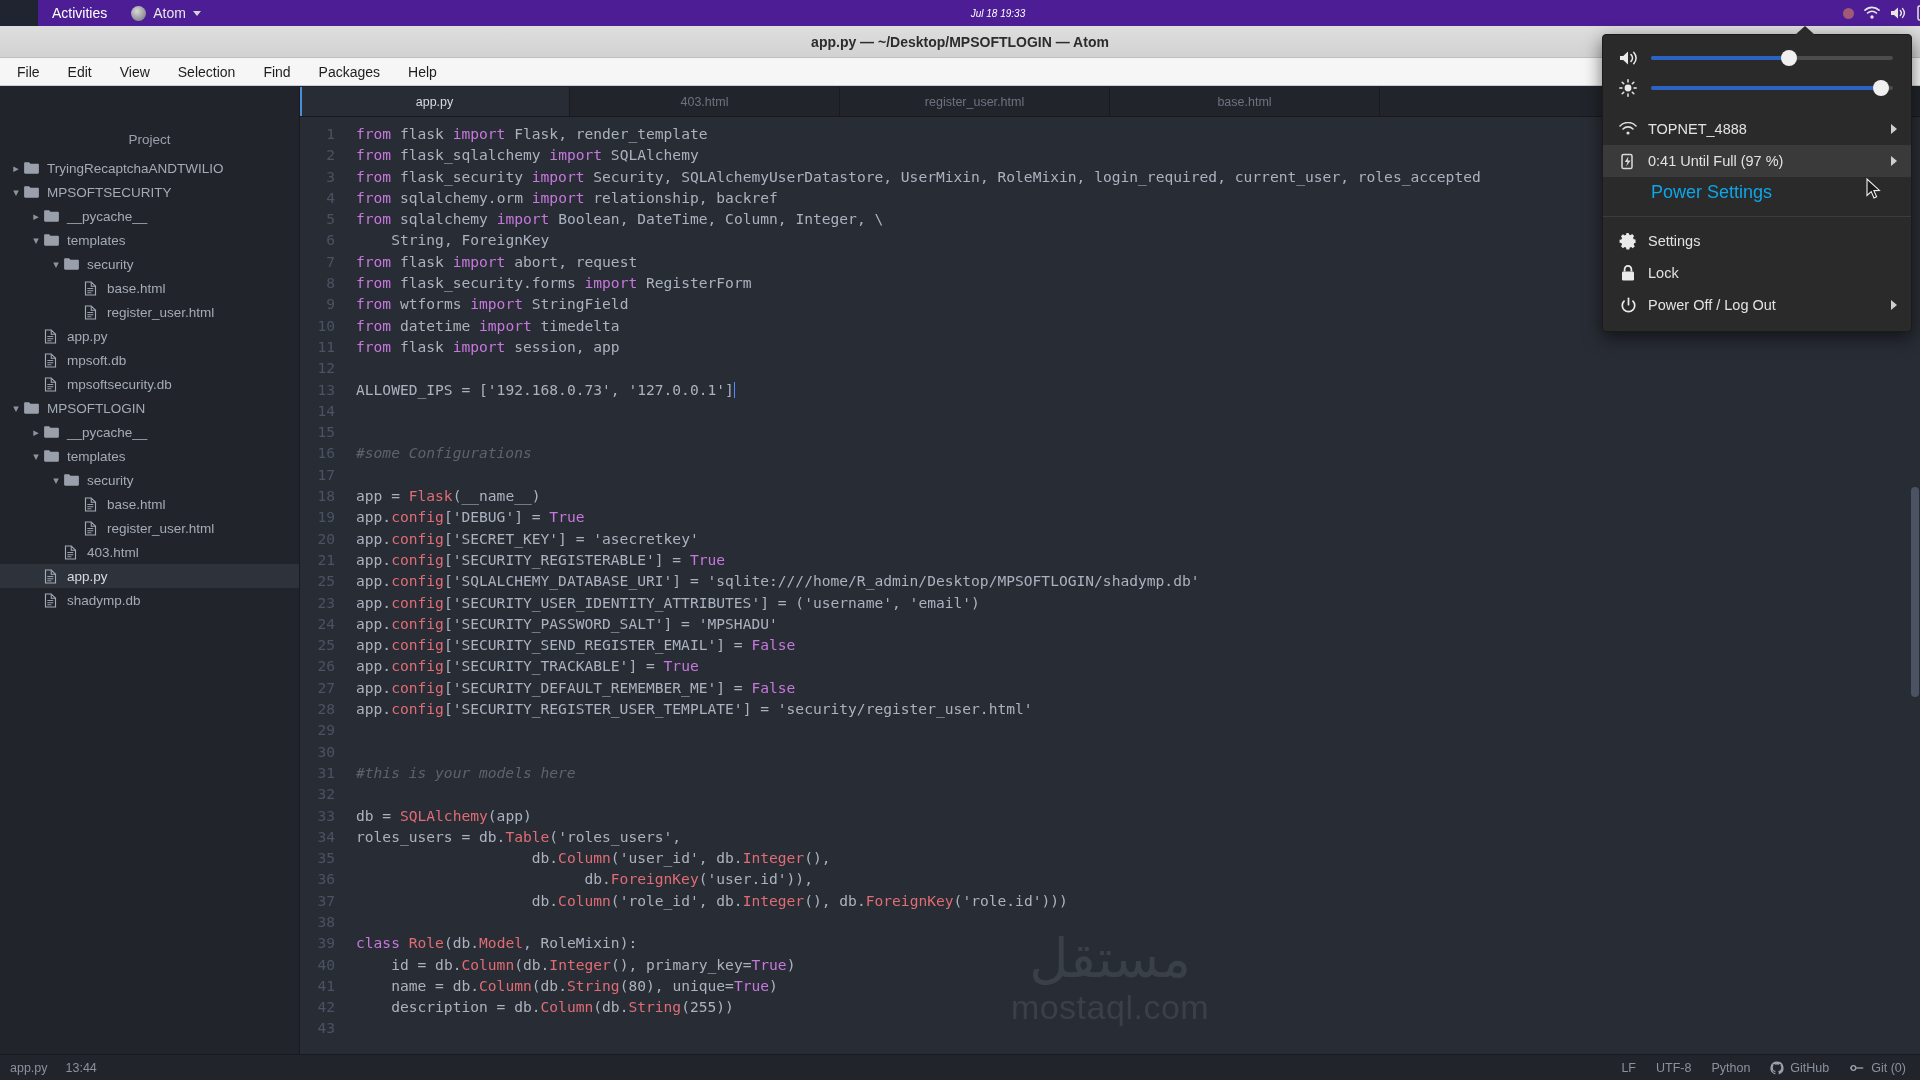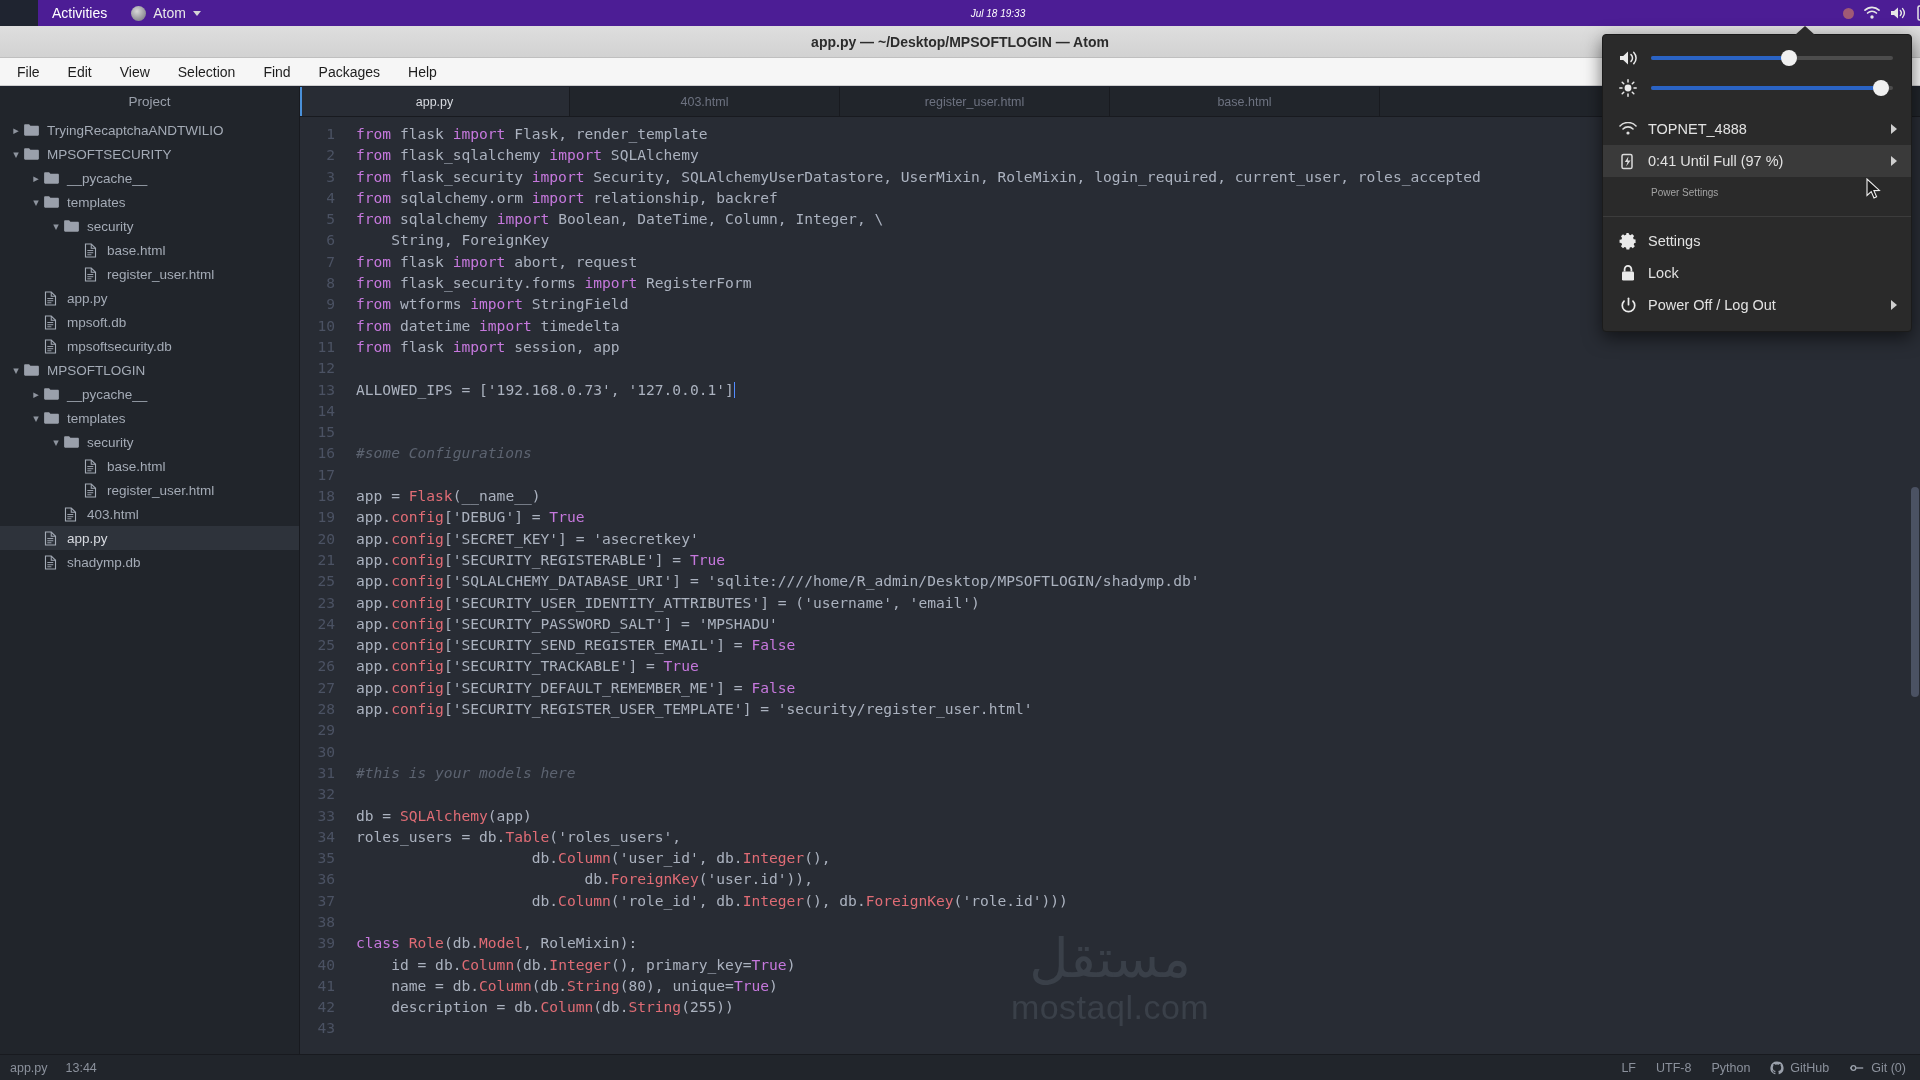--- a/index.html
+++ b/index.html
@@ -80,20 +80,21 @@
   #tree-view {
     width: 300px; height: 100%;
     background: #21252b;
     border-right: 1px solid #181a1f;
     position: relative;
     overflow: hidden;
   }
   #tree-header {
     text-align: center; font-size: 13.5px; color: #9aa0ab;
     padding: 7px 0 9px 0;
+    margin-top: 38px;
   }
   .tree-row {
     display: flex; align-items: center;
     height: 24px; font-size: 13.5px; color: #a4abb6;
     white-space: nowrap; cursor: default;
   }
   .tree-row.selected { background: #2e333b; color: #d7dae0; }
   .twisty {
     width: 16px; flex: 0 0 16px; display: flex;
     align-items: center; justify-content: center;
@@ -239,21 +240,21 @@
   }
   .sm-row.active { background: #3a3a3a; }
   .sm-row .sm-arrow {
     position: absolute; right: 14px;
     width: 0; height: 0;
     border-top: 5px solid transparent; border-bottom: 5px solid transparent;
     border-left: 6px solid #cfcfcf;
   }
   .sm-sub {
     padding-left: 48px; height: 30px; display: flex; align-items: center;
-    color: #a3a3a3; font-size: 10px; cursor: default;
+    color: #0ea5e9; font-size: 18px; cursor: default;
   }
   .sm-sep { height: 1px; background: #3c3c3c; margin: 9px 0 8px 0; }
 
   
   #pointer {
     position: absolute; left: 1866px; top: 178px;
     z-index: 95; pointer-events: none;
   }
 </style>
 </head>

